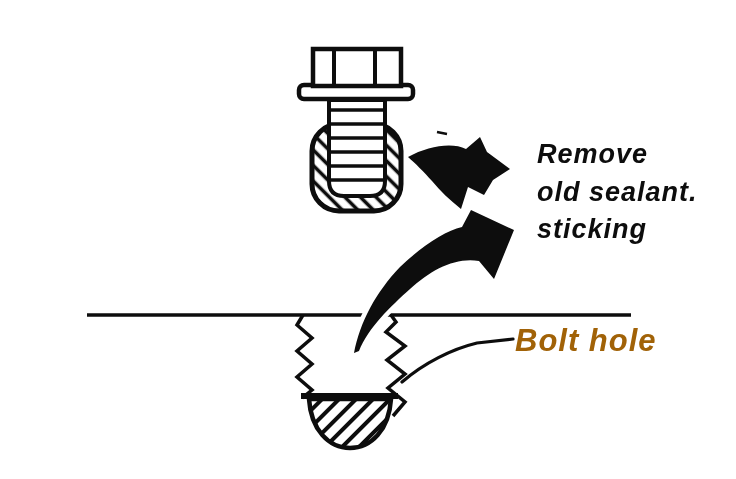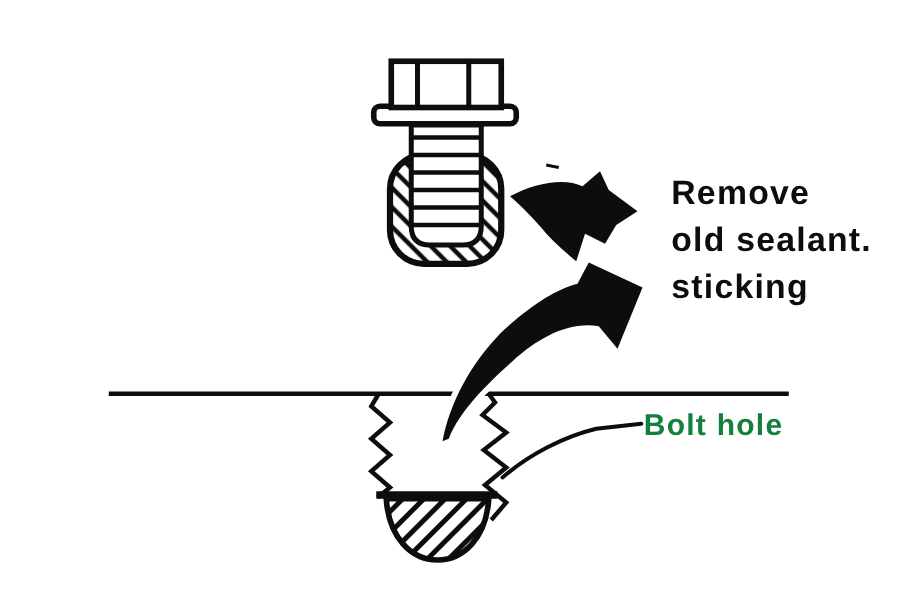--- a/index.html
+++ b/index.html
@@ -3,42 +3,43 @@
 <meta charset="utf-8">
 <style>
   html, body { margin: 0; padding: 0; background: #ffffff; }
   .page {
     position: relative;
     width: 736px;
     height: 479px;
     background: #ffffff;
     overflow: hidden;
     font-family: "Liberation Sans", sans-serif;
+    font-style: italic;
   }
   .page svg { position: absolute; left: 0; top: 0; }
   .note {
     position: absolute;
     left: 537px;
     top: 136px;
     font-weight: bold;
     font-size: 27px;
     line-height: 37.5px;
     letter-spacing: 1px;
     color: #0d0d0d;
     white-space: nowrap;
   }
   .hole-label {
     position: absolute;
     left: 515px;
     top: 322px;
     font-weight: bold;
-    font-size: 24px;
+    font-size: 31px;
     line-height: 37.5px;
     letter-spacing: 1px;
-    color: #15803d;
+    color: #a16207;
     white-space: nowrap;
   }
 </style>
 </head>
 <body>
 
 <div class="page">
 
   <svg width="736" height="479" viewBox="0 0 736 479" xmlns="http://www.w3.org/2000/svg">
     <defs>

